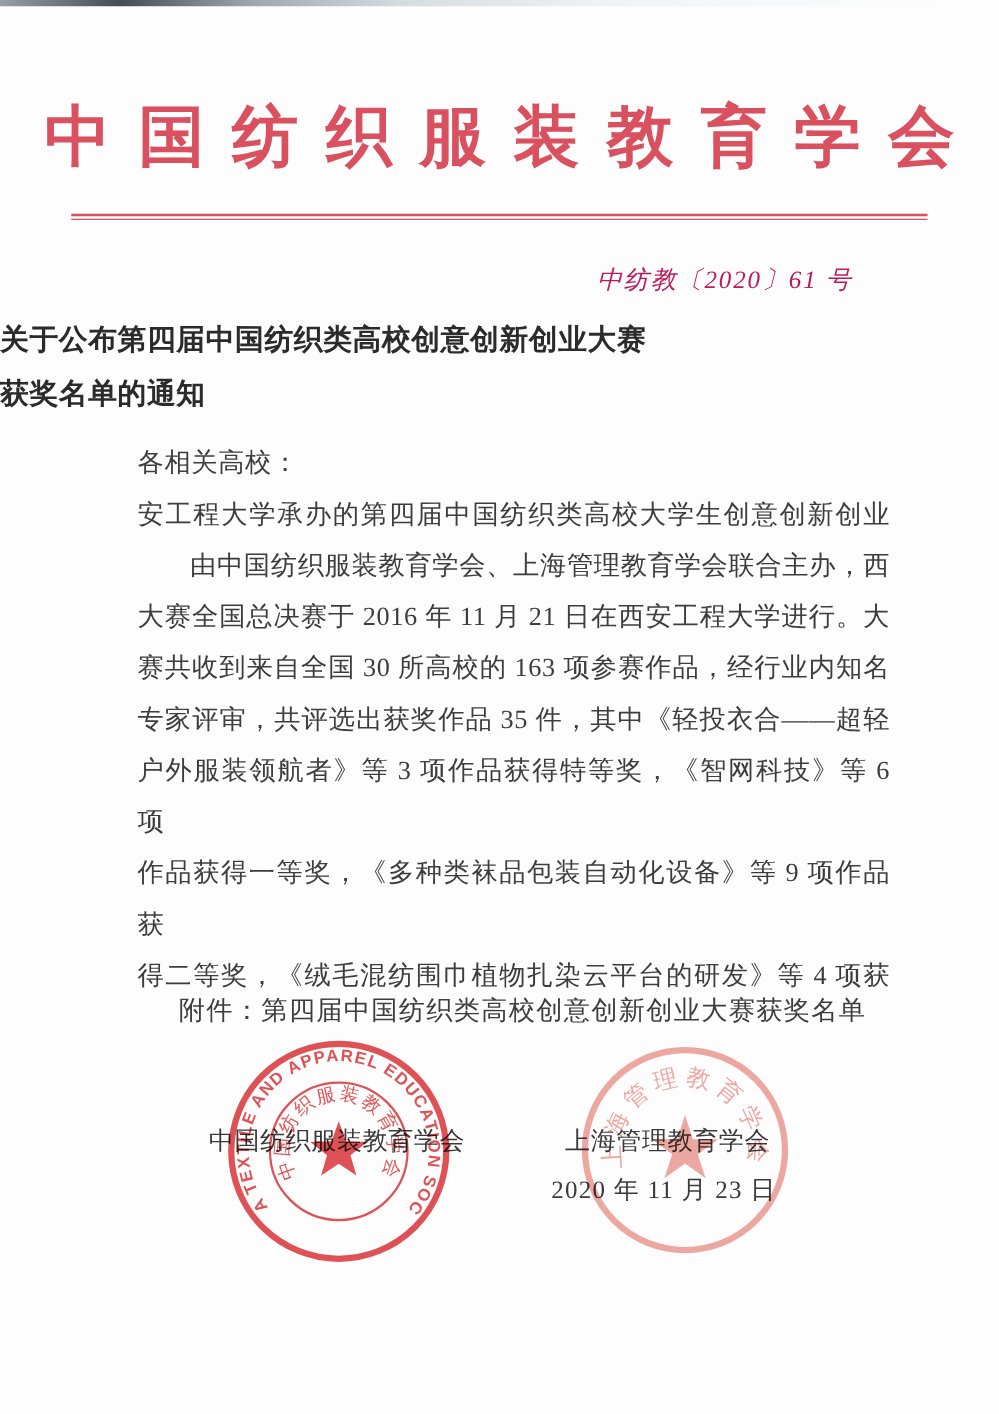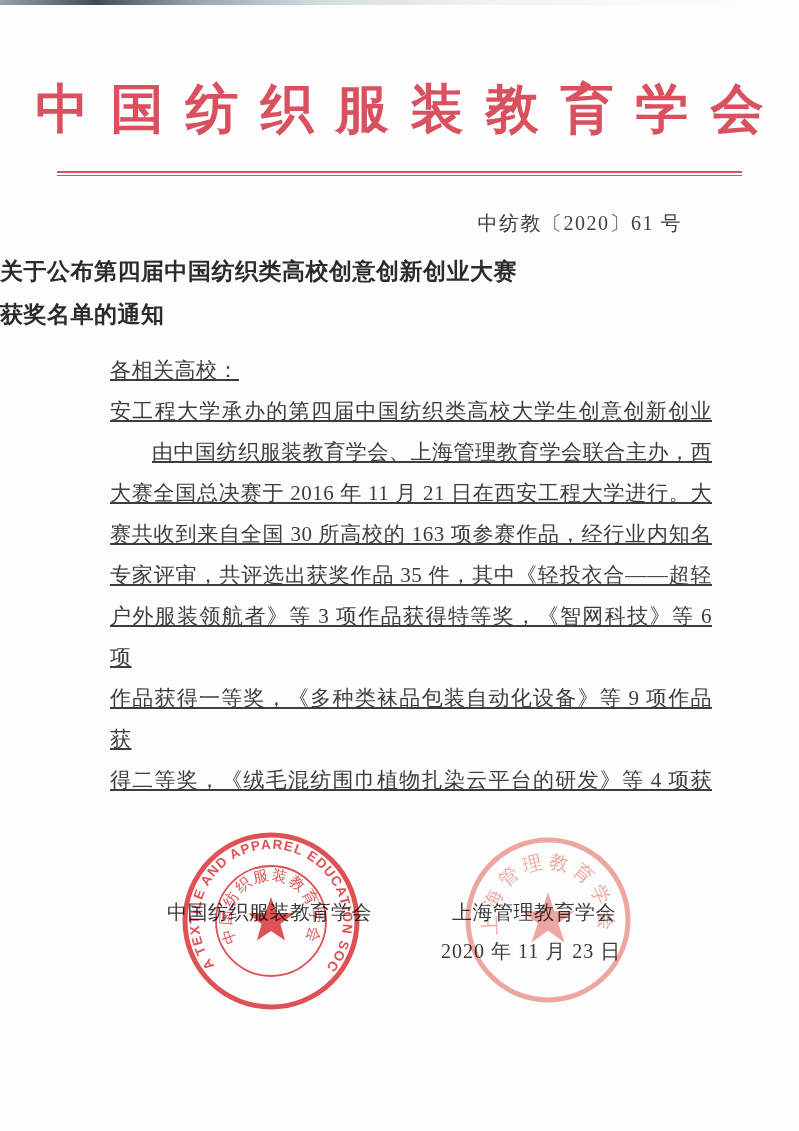--- a/index.html
+++ b/index.html
@@ -28,34 +28,34 @@
     white-space: nowrap;
   }
   .red-rule {
     position: absolute; top: 171px; left: 57px; right: 57px;
     height: 2px;
     border-top: 2.5px solid #d9515f;
     border-bottom: 1.5px solid #d9515f;
   }
   .doc-number {
     position: absolute; top: 210px; right: 117px;
-    font-size: 20px; color: #404040; letter-spacing: 1.5px;
+    font-size: 20px; color: #be185d; letter-spacing: 1.5px;
     white-space: nowrap;
+    font-style: italic;
   }
   .doc-title {
     position: absolute; top: 250px; left: 0; right: 0;
     text-align: left;
     font-size: 23px; font-weight: bold; color: #2b2b2b;
     line-height: 43px; letter-spacing: 0.5px;
   }
   .body-text {
     position: absolute; top: 350px; left: 110px; width: 602px;
     font-size: 21px; color: #3d3d3d; line-height: 41px;
     letter-spacing: 0.5px;
-    text-decoration: underline;
   }
   .jline { text-align: justify; text-align-last: justify; }
   .indent { text-indent: 2em; }
   .attachment {
     position: absolute; top: 788px; left: 143px;
     font-size: 21px; color: #3d3d3d; letter-spacing: 1px;
     line-height: 41px;
     white-space: nowrap;
   }
   .sig { position: absolute; font-size: 20px; color: #3a3a3a; white-space: nowrap; }
@@ -98,20 +98,21 @@
     <div class="jline">安工程大学承办的第四届中国纺织类高校大学生创意创新创业</div>
     <div class="jline indent">由中国纺织服装教育学会、上海管理教育学会联合主办，西</div>
     <div class="jline">大赛全国总决赛于 2016 年 11 月 21 日在西安工程大学进行。大</div>
     <div class="jline">赛共收到来自全国 30 所高校的 163 项参赛作品，经行业内知名</div>
     <div class="jline">专家评审，共评选出获奖作品 35 件，其中《轻投衣合——超轻</div>
     <div class="jline">户外服装领航者》等 3 项作品获得特等奖，《智网科技》等 6 项</div>
     <div class="jline">作品获得一等奖，《多种类袜品包装自动化设备》等 9 项作品获</div>
     <div class="jline">得二等奖，《绒毛混纺围巾植物扎染云平台的研发》等 4 项获</div>
   </div>
 
+  <div class="attachment">附件：第四届中国纺织类高校创意创新创业大赛获奖名单</div>
 
   <div class="sig sig-left">中国纺织服装教育学会</div>
   <div class="sig sig-right">上海管理教育学会</div>
   <div class="sig sig-date">2020 年 11 月 23 日</div>
 
   <svg class="stamp stamp-left" width="190" height="190" viewBox="0 0 190 190">
     <circle class="ring" cx="95" cy="95" r="86" fill="none" stroke-width="5"></circle>
     <circle class="ring" cx="95" cy="95" r="55" fill="none" stroke-width="1.8"></circle>
     <defs>
       <path id="leftEnPath" d="M 38.3 139.3 A 72 72 0 1 1 151.7 139.3" fill="none"></path>

